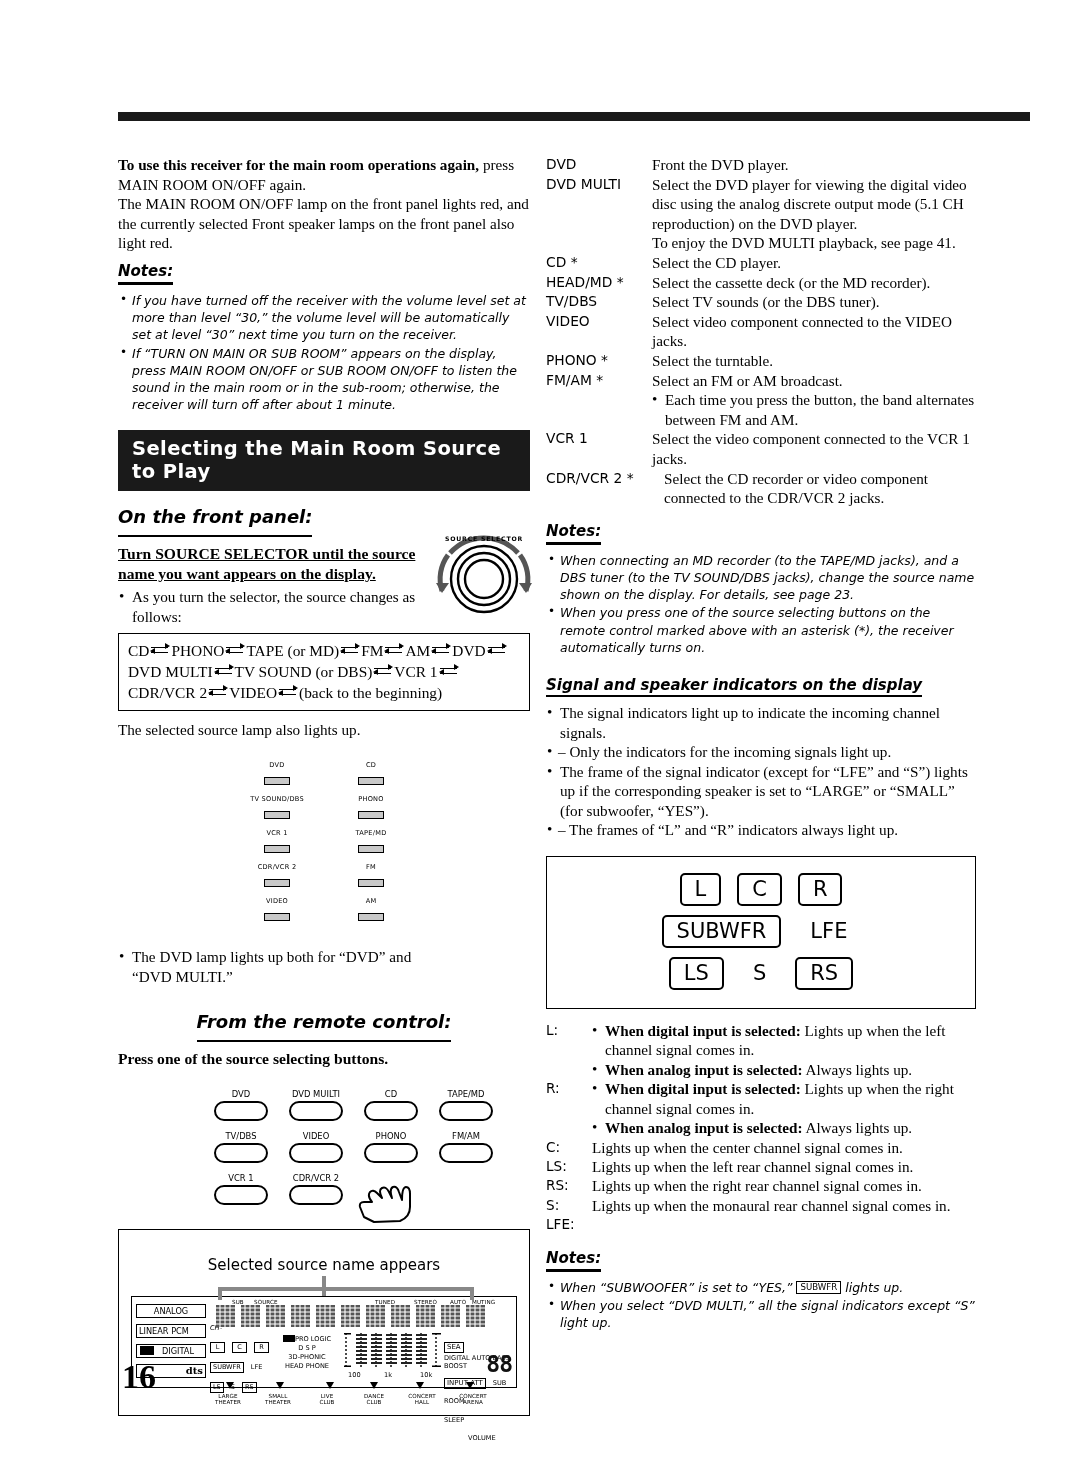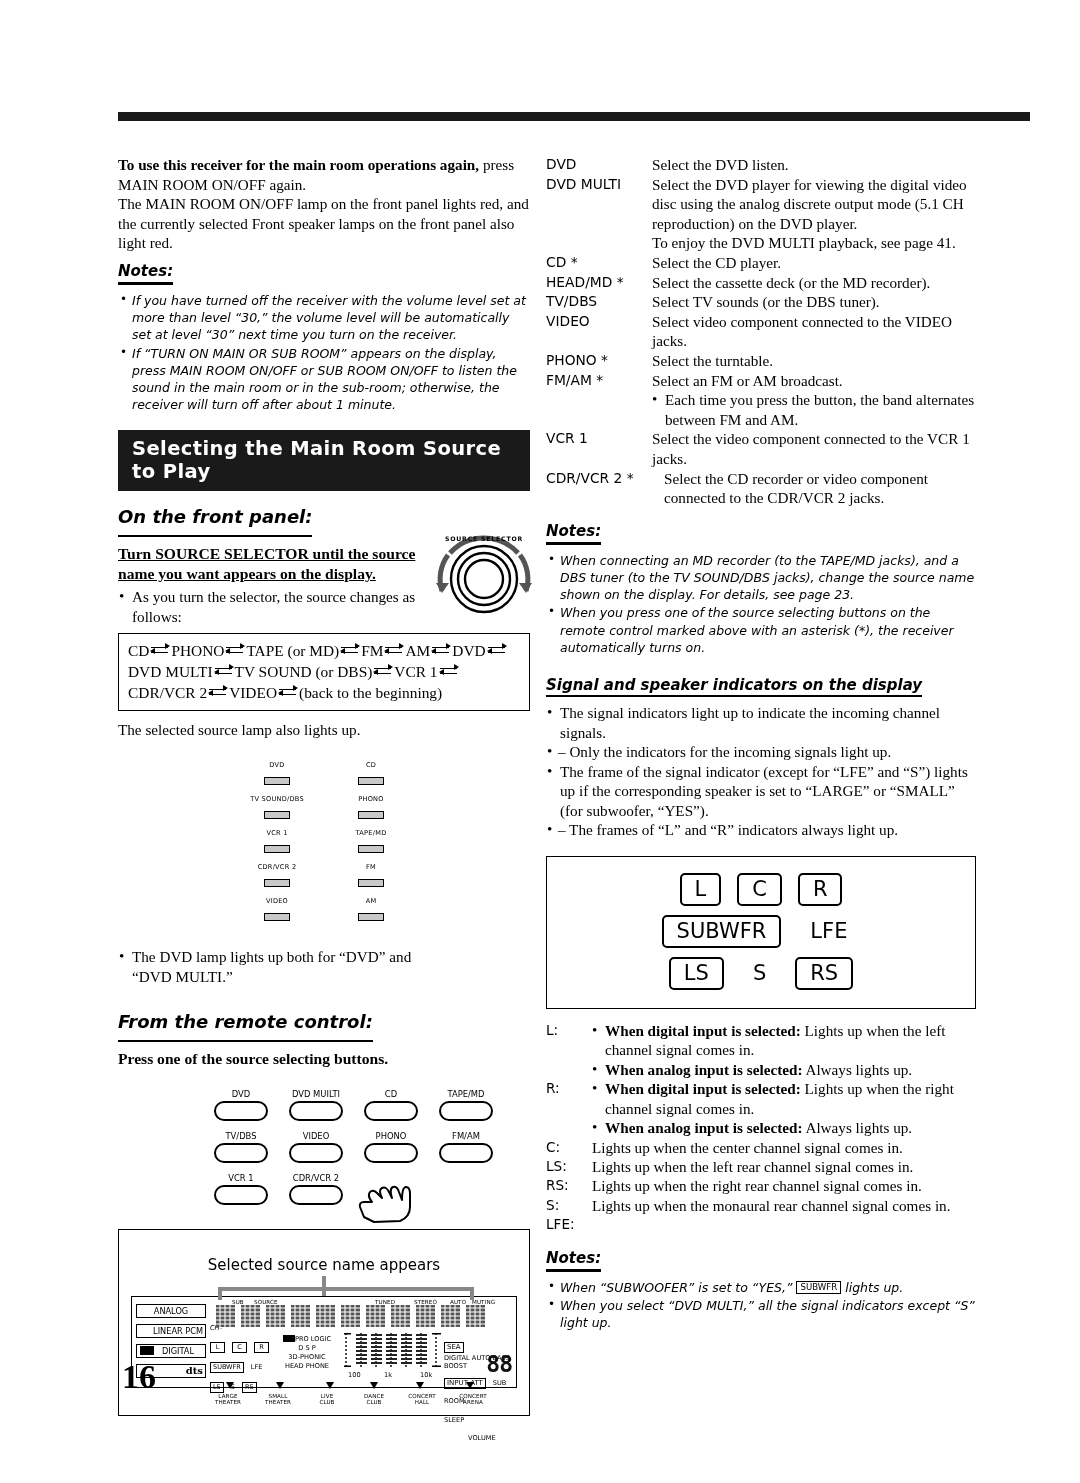--- a/index.html
+++ b/index.html
@@ -317,21 +317,21 @@
           <div class="lamp-cap">AM</div>
           <span class="lamp-led"></span>
         </div>
       </div>
     </div>
 
     <ul class="dot" style="margin-top:22px; width:310px;">
       <li>The DVD lamp lights up both for “DVD” and “DVD MULTI.”</li>
     </ul>
 
-    <div style="margin-top:10px;"><span class="sub-head">From the remote control:</span></div>
+    <div style="margin-top:10px;text-align:center;"><span class="sub-head">From the remote control:</span></div>
     <div class="lead">Press one of the source selecting buttons.</div>
 
     <div class="remote">
       <div class="btn-row">
         <div class="btn-cell">
           <div class="btn-cap">DVD</div>
           <div class="btn-pill"></div>
         </div>
         <div class="btn-cell">
           <div class="btn-cap">DVD MUILTI</div>
@@ -388,21 +388,21 @@
       </svg>
 
       <div class="disp-panel">
 
         <svg style="position:absolute;left:86px;top:-10px;" width="256" height="14">
           <path d="M2 13 L2 2 L254 2 L254 13" fill="none" stroke="#888" stroke-width="4"></path>
         </svg>
 
         <div style="position:absolute;left:4px;top:3px;width:72px;">
           <div class="box-lbl" style="width:70px;text-align:center;font-size:8.2px;line-height:12px;margin-bottom:2px;">ANALOG</div>
-          <div class="box-lbl" style="width:70px;text-align:right;font-size:8.2px;line-height:12px;margin-bottom:2px;">LINEAR PCM</div>
+          <div class="box-lbl" style="width:70px;text-align:left;font-size:8.2px;line-height:12px;margin-bottom:2px;">LINEAR PCM</div>
           <div class="box-lbl" style="width:70px;text-align:center;font-size:8.2px;line-height:12px;margin-bottom:2px;position:relative;">
             <span style="position:absolute;left:3px;top:1px;width:14px;height:9px;background:#000;display:inline-block;"></span>
             <span style="margin-left:14px;">DIGITAL</span>
           </div>
           <div class="box-lbl" style="width:70px;text-align:right;font-size:10px;line-height:12px;font-weight:bold;font-family:'DejaVu Serif',serif;">dts</div>
         </div>
 
         <div class="tiny7" style="position:absolute;left:78px;top:27px;font-style:italic;">CH-</div>
 
         <div style="position:absolute;left:78px;top:38px;">
@@ -601,21 +601,21 @@
       </div>
     </div>
   </div>
 
   <div class="col col-right">
 
     <div>
       <div class="src-row">
         <div class="src-key">DVD</div>
         <div class="src-val">
-            <div>Select the DVD listen.</div>
+            <div>Front the DVD player.</div>
           </div>
       </div>
       <div class="src-row">
         <div class="src-key">DVD MULTI</div>
         <div class="src-val">
           <div>Select the DVD player for viewing the digital video disc using the analog discrete output mode (5.1 CH reproduction) on the DVD player.</div>
           <div>To enjoy the DVD MULTI playback, see page 41.</div>
         </div>
       </div>
       <div class="src-row">

